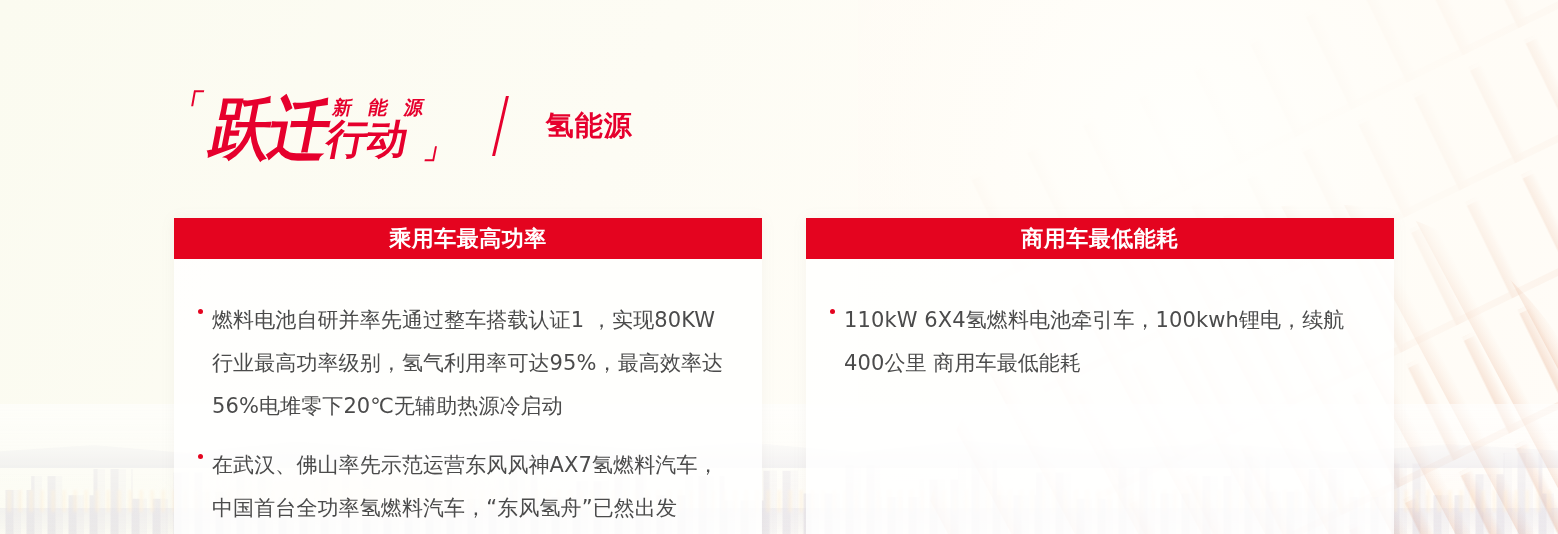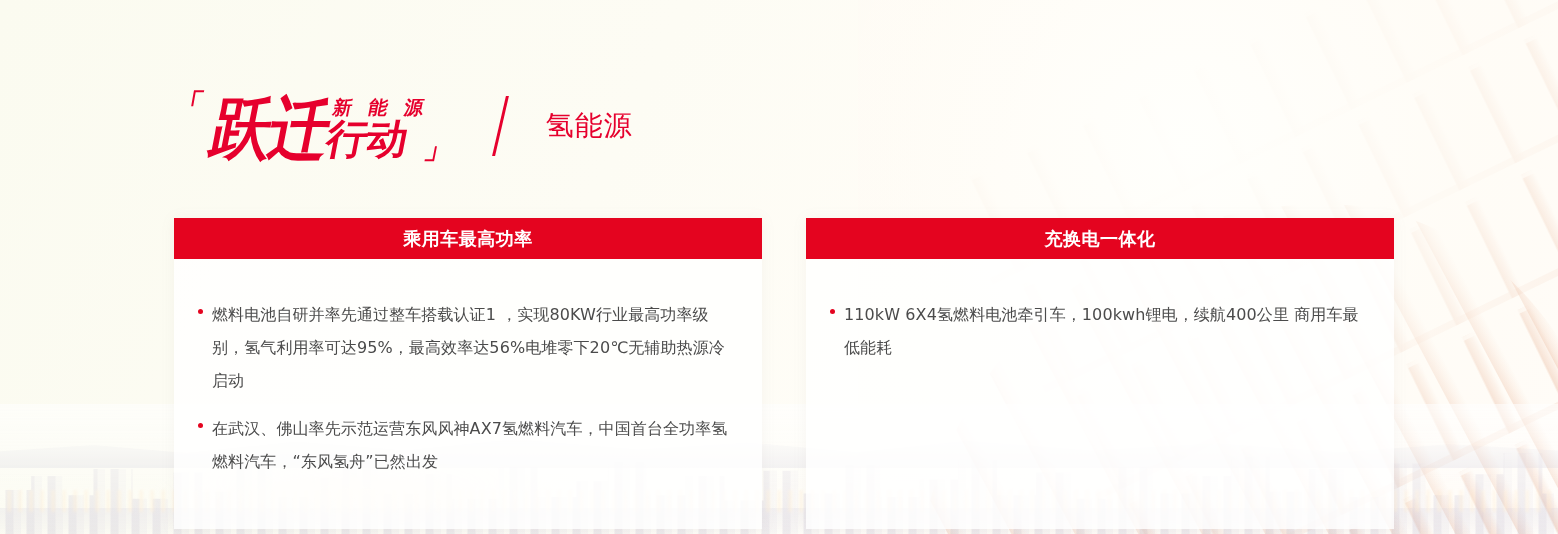--- a/index.html
+++ b/index.html
@@ -220,21 +220,21 @@
   }
   .logo-divider {
     width: 2.5px;
     height: 60px;
     background: #E6002D;
     transform: skewX(-13deg);
     margin: 0 44px 0 46px;
   }
   .logo-tagline {
     font-size: 28px;
-    font-weight: 400;
+    font-weight: 700;
     color: #E6002D;
     letter-spacing: 1px;
     font-family: "DejaVu Sans", "Liberation Sans", sans-serif;
   }
 
   
   .cards {
     position: absolute;
     left: 174px;
     top: 218px;
@@ -248,21 +248,21 @@
   }
   .card-header {
     height: 41px;
     background: #E4041F;
     display: flex;
     align-items: center;
     justify-content: center;
   }
   .card-header-title {
     color: #ffffff;
-    font-size: 18px;
+    font-size: 22px;
     font-weight: 700;
     letter-spacing: 0.5px;
     font-family: "DejaVu Sans", "Liberation Sans", sans-serif;
   }
   .card-body {
     padding: 40px 34px 46px 18px;
     min-height: 118px;
   }
   .bullet-list { list-style: none; margin: 0; padding: 0; }
   .bullet-item {
@@ -273,21 +273,21 @@
   .bullet-item:last-child { margin-bottom: 4px; }
   .bullet-dot {
     flex: 0 0 auto;
     width: 5px;
     height: 5px;
     border-radius: 50%;
     background: #E4041F;
     margin: 10px 9px 0 6px;
   }
   .bullet-text {
-    font-size: 16px;
+    font-size: 21px;
     line-height: 2.05;
     color: #4b4b4b;
     font-family: "DejaVu Sans", "Liberation Sans", sans-serif;
     letter-spacing: 0.1px;
   }
 </style>
 </head>
 <body>
 
 <div id="stage">
@@ -343,21 +343,21 @@
           <li class="bullet-item">
             <span class="bullet-dot"></span>
             <span class="bullet-text">在武汉、佛山率先示范运营东风风神AX7氢燃料汽车，中国首台全功率氢燃料汽车，“东风氢舟”已然出发</span>
           </li>
         </ul>
       </div>
     </div>
 
     <div class="card">
       <div class="card-header">
-        <span class="card-header-title">充换电一体化</span>
+        <span class="card-header-title">商用车最低能耗</span>
       </div>
       <div class="card-body">
         <ul class="bullet-list">
           <li class="bullet-item">
             <span class="bullet-dot"></span>
             <span class="bullet-text">110kW 6X4氢燃料电池牵引车，100kwh锂电，续航400公里 商用车最低能耗</span>
           </li>
         </ul>
       </div>
     </div>

